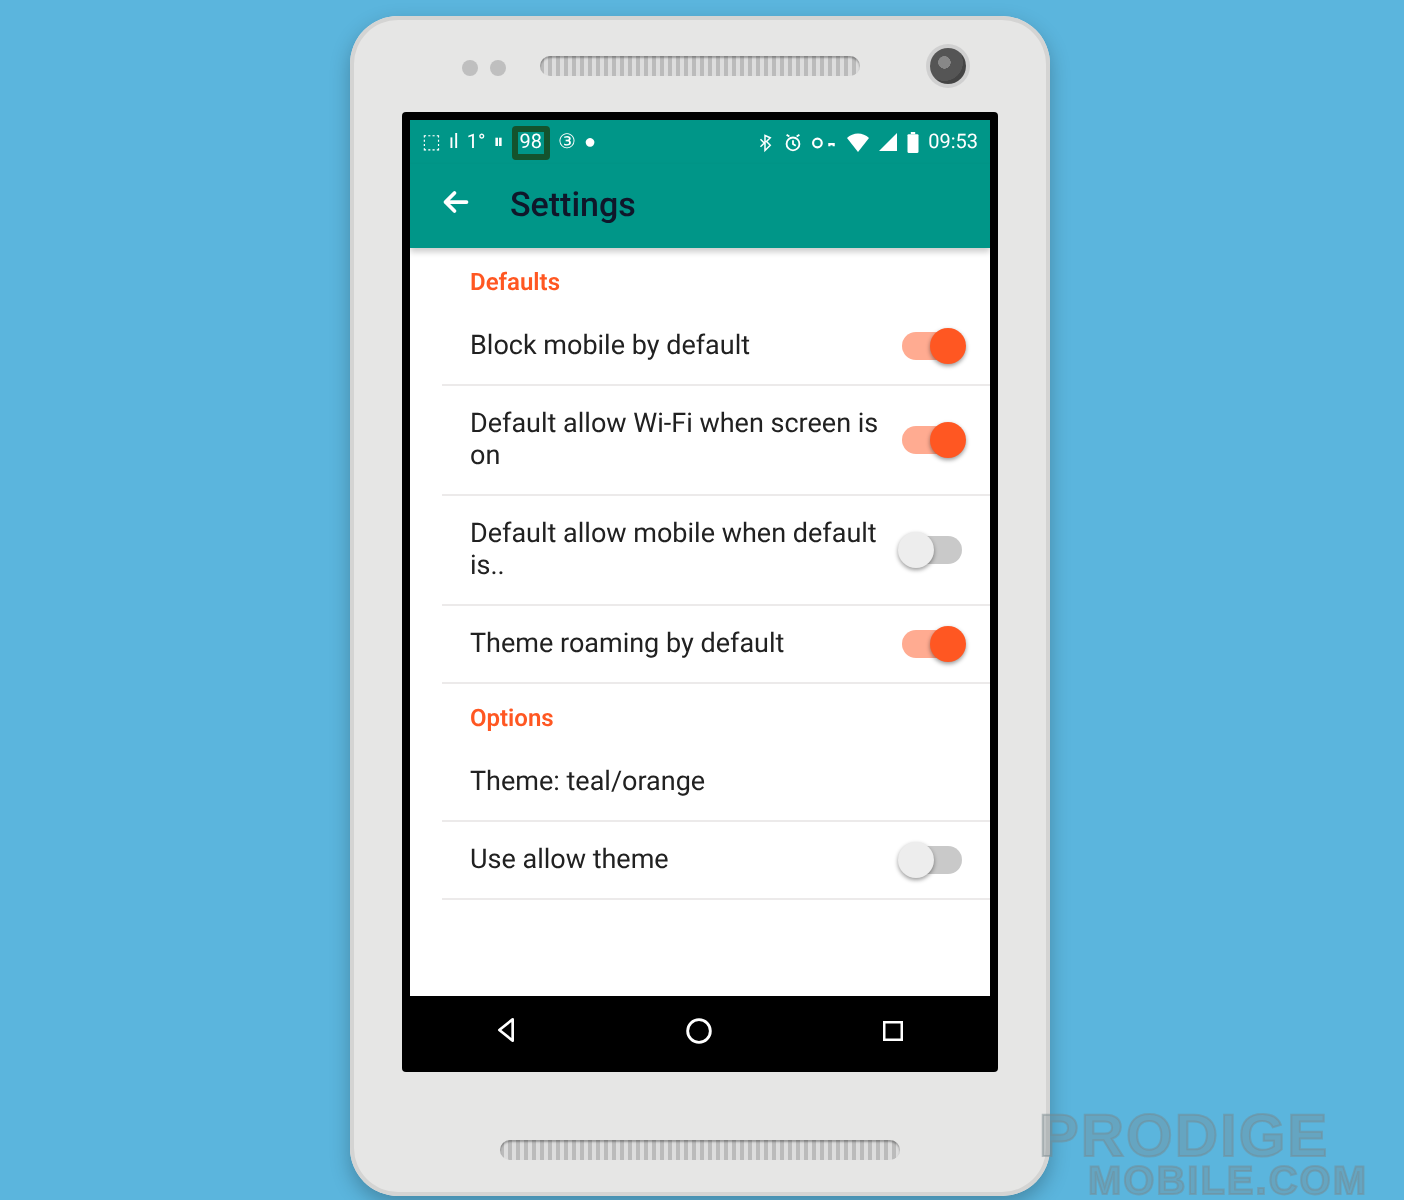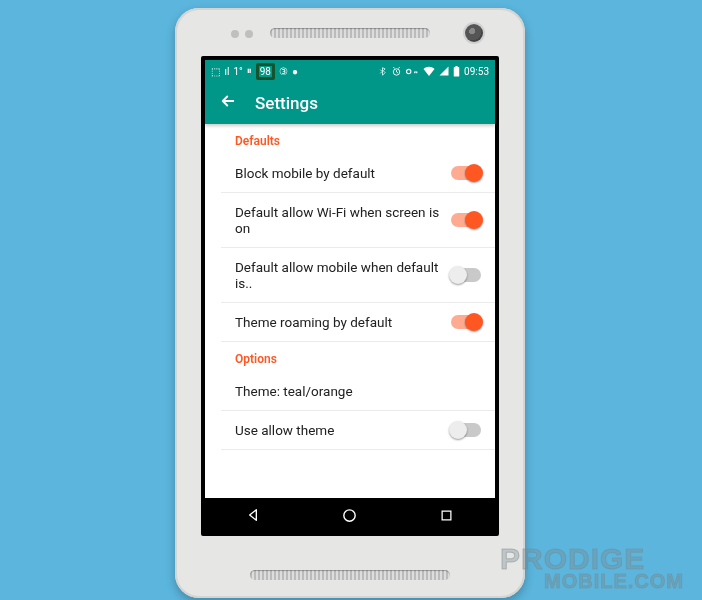--- a/index.html
+++ b/index.html
@@ -45,21 +45,21 @@
   
   .statusbar {
     height:22px; background:#009688; color:#fff;
     display:flex; align-items:center; justify-content:space-between;
     font-size:10px; padding:0 6px; flex-shrink:0;
   }
   .sb-left, .sb-right { display:flex; align-items:center; gap:4px; }
   .sb-icon { display:inline-flex; align-items:center; }
   
   .appbar {
-    height:42px; background:#009688; color:#ffffff;
+    height:42px; background:#009688; color:#0f172a;
     display:flex; align-items:center; gap:18px; padding:0 14px; flex-shrink:0;
     box-shadow: 0 2px 3px rgba(0,0,0,.2);
   }
   .appbar .title { font-size:17px; font-weight:500; }
   .back-arrow { cursor:pointer; }
   
   .content { flex:1; overflow:hidden;padding-left:16px; }
   .section-header { color:#ff5722; font-size:12px; font-weight:600; padding:10px 14px 6px; }
   .row {
     display:flex; align-items:center; justify-content:space-between;
@@ -70,26 +70,26 @@
   
   .switch { width:30px; height:14px; border-radius:8px; background:#c9c9c9; position:relative; flex-shrink:0; }
   .switch .knob { position:absolute; top:-2px; width:18px; height:18px; border-radius:50%; background:#ededed; box-shadow:0 1px 2px rgba(0,0,0,.4); left:-2px; transition:left .1s; }
   .switch.on { background:#ffab91; }
   .switch.on .knob { background:#ff5722; left:14px; }
   
   .navbar { height:34px; background:#000; display:flex; align-items:center; justify-content:space-around; flex-shrink:0; }
   .nav-btn { width:40px; display:flex; align-items:center; justify-content:center; cursor:pointer; }
   
   .watermark {
-    position:absolute; right:18px; bottom:10px;
+    position:absolute; right:18px; bottom:0;
     font-family: Arial, sans-serif;
     font-size:30px; font-weight:800; letter-spacing:1px;
     color: rgba(120,135,140,.35);
     line-height:.9;
-    text-align:left;
+    text-align:center;
     pointer-events:none;
     -webkit-text-stroke: 1px rgba(120,135,140,.45);
   }
   .watermark .sub { font-size:20px; display:block;margin-left:44px; }
 </style>
 </head>
 <body>
 
 <div class="phone">
   <div class="phone-top">

